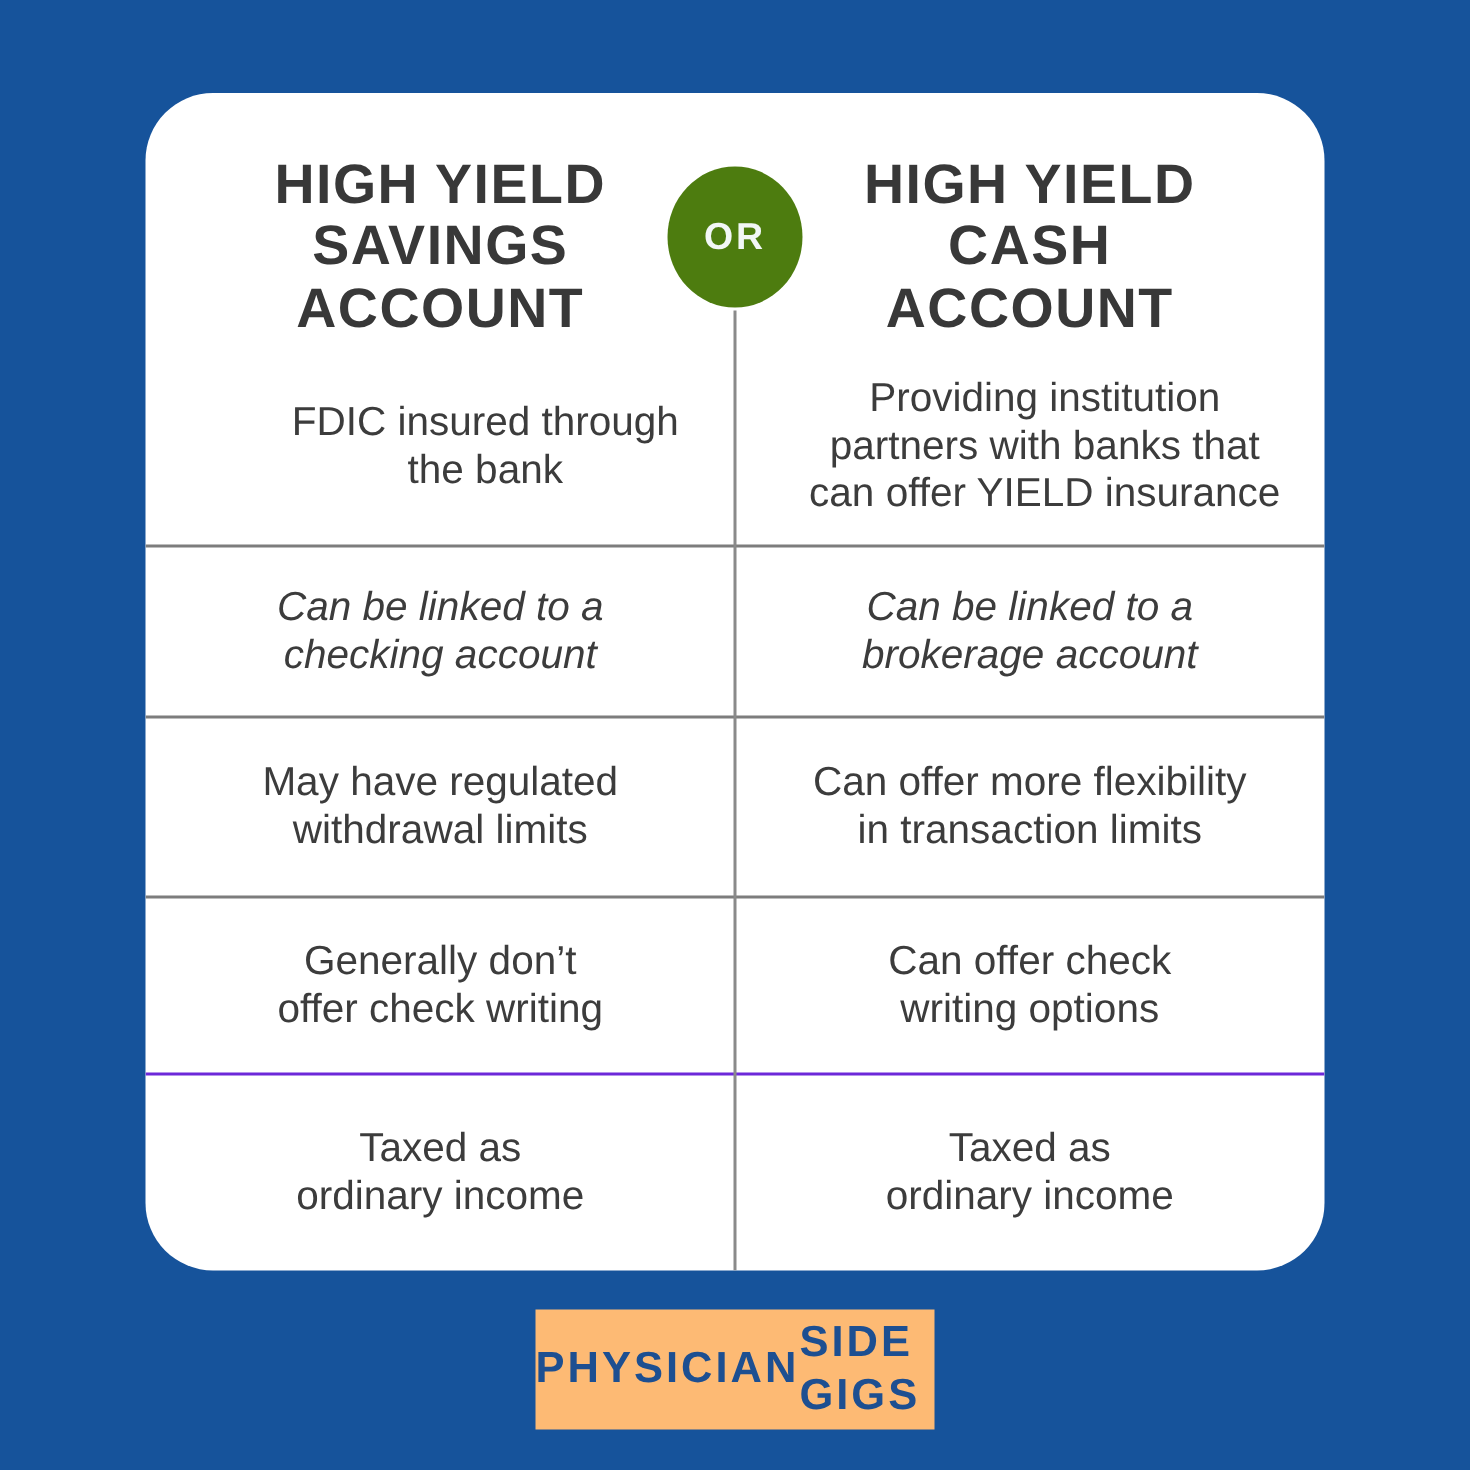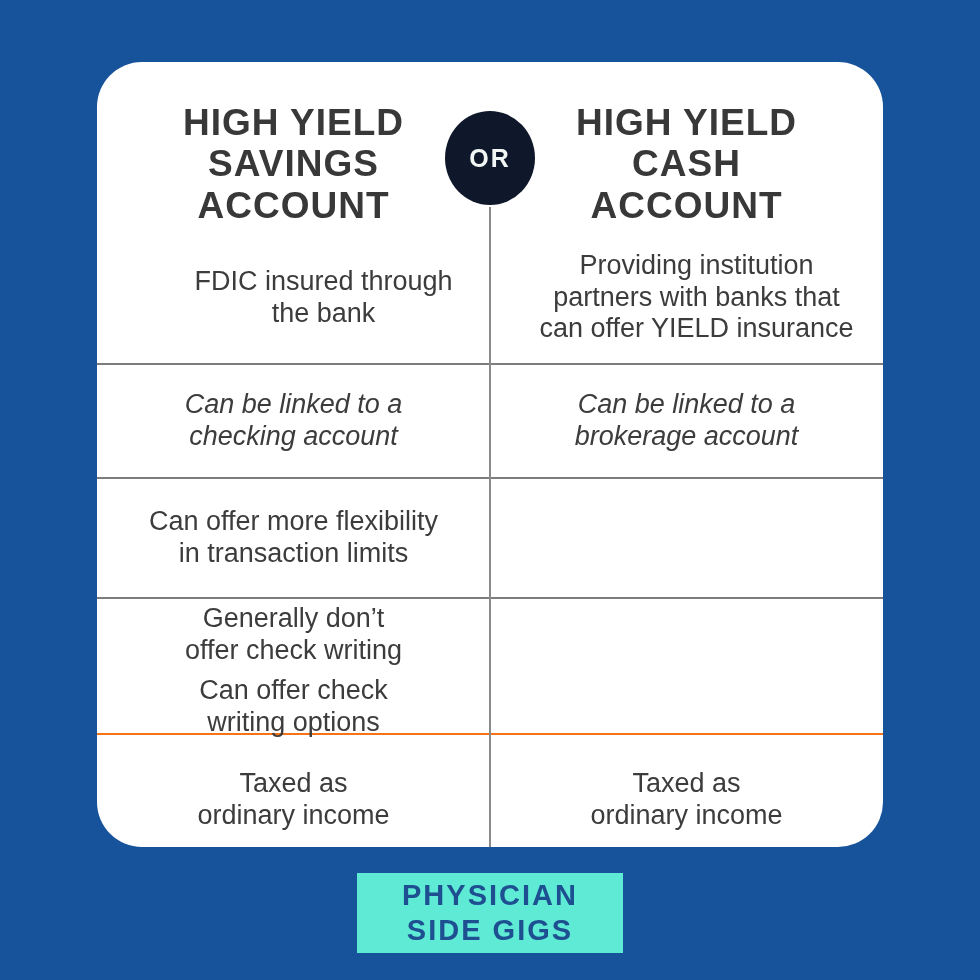--- a/index.html
+++ b/index.html
@@ -39,21 +39,21 @@
 
   
   .or-circle {
     position: absolute;
     left: 50%;
     top: 49px;
     width: 90px;
     height: 94px;
     margin-left: -45px;
     border-radius: 50%;
-    background: #0f172a;
+    background: #4d7c0f;
     color: #F2F7F6;
     display: flex;
     align-items: center;
     justify-content: center;
     font-size: 25px;
     font-weight: bold;
     letter-spacing: 2px;
     z-index: 2;
   }
 
@@ -73,45 +73,45 @@
     line-height: 1.12;
     letter-spacing: 1px;
     color: #383838;
     white-space: pre-line;
   }
 
   .row { display: flex; width: 100%; }
   .row-1 { height: 131px; padding-left: 40px; }
   .row-2 { height: 114px; border-top: 2px solid #7d7d7d; font-style: italic; }
   .row-3 { height: 120px; border-top: 2px solid #7d7d7d; }
-  .row-4 { height: 136px; border-top: 2px solid #7d7d7d; flex-direction: column; }
-  .row-5 { height: 132px; border-top: 2px solid #f97316; }
+  .row-4 { height: 118px; border-top: 2px solid #7d7d7d; }
+  .row-5 { height: 132px; border-top: 2px solid #6d28d9; }
 
   .cell {
     width: 50%;
     display: flex;
     align-items: center;
     justify-content: center;
     text-align: center;
     font-size: 27px;
     line-height: 1.18;
     color: #3c3c3c;
     white-space: pre-line;
     padding: 4px 12px;
   }
 
   .logo-box {
     position: absolute;
     left: 357px;
     top: 873px;
     width: 266px;
     height: 80px;
-    background: #5eead4;
+    background: #fdba74;
     display: flex;
-    flex-direction: column;
+    flex-direction: row;
     align-items: center;
     justify-content: center;
     z-index: 3;
   }
   .logo-line {
     color: #1D4F91;
     font-weight: bold;
     font-size: 29px;
     letter-spacing: 2px;
     line-height: 1.22;
@@ -146,20 +146,22 @@
   </div>
 
   <div class="row row-2">
     <div class="cell">Can be linked to a
 checking account</div>
     <div class="cell">Can be linked to a
 brokerage account</div>
   </div>
 
   <div class="row row-3">
+    <div class="cell">May have regulated
+withdrawal limits</div>
     <div class="cell">Can offer more flexibility
 in transaction limits</div>
   </div>
 
   <div class="row row-4">
     <div class="cell">Generally don’t
 offer check writing</div>
     <div class="cell">Can offer check
 writing options</div>
   </div>

